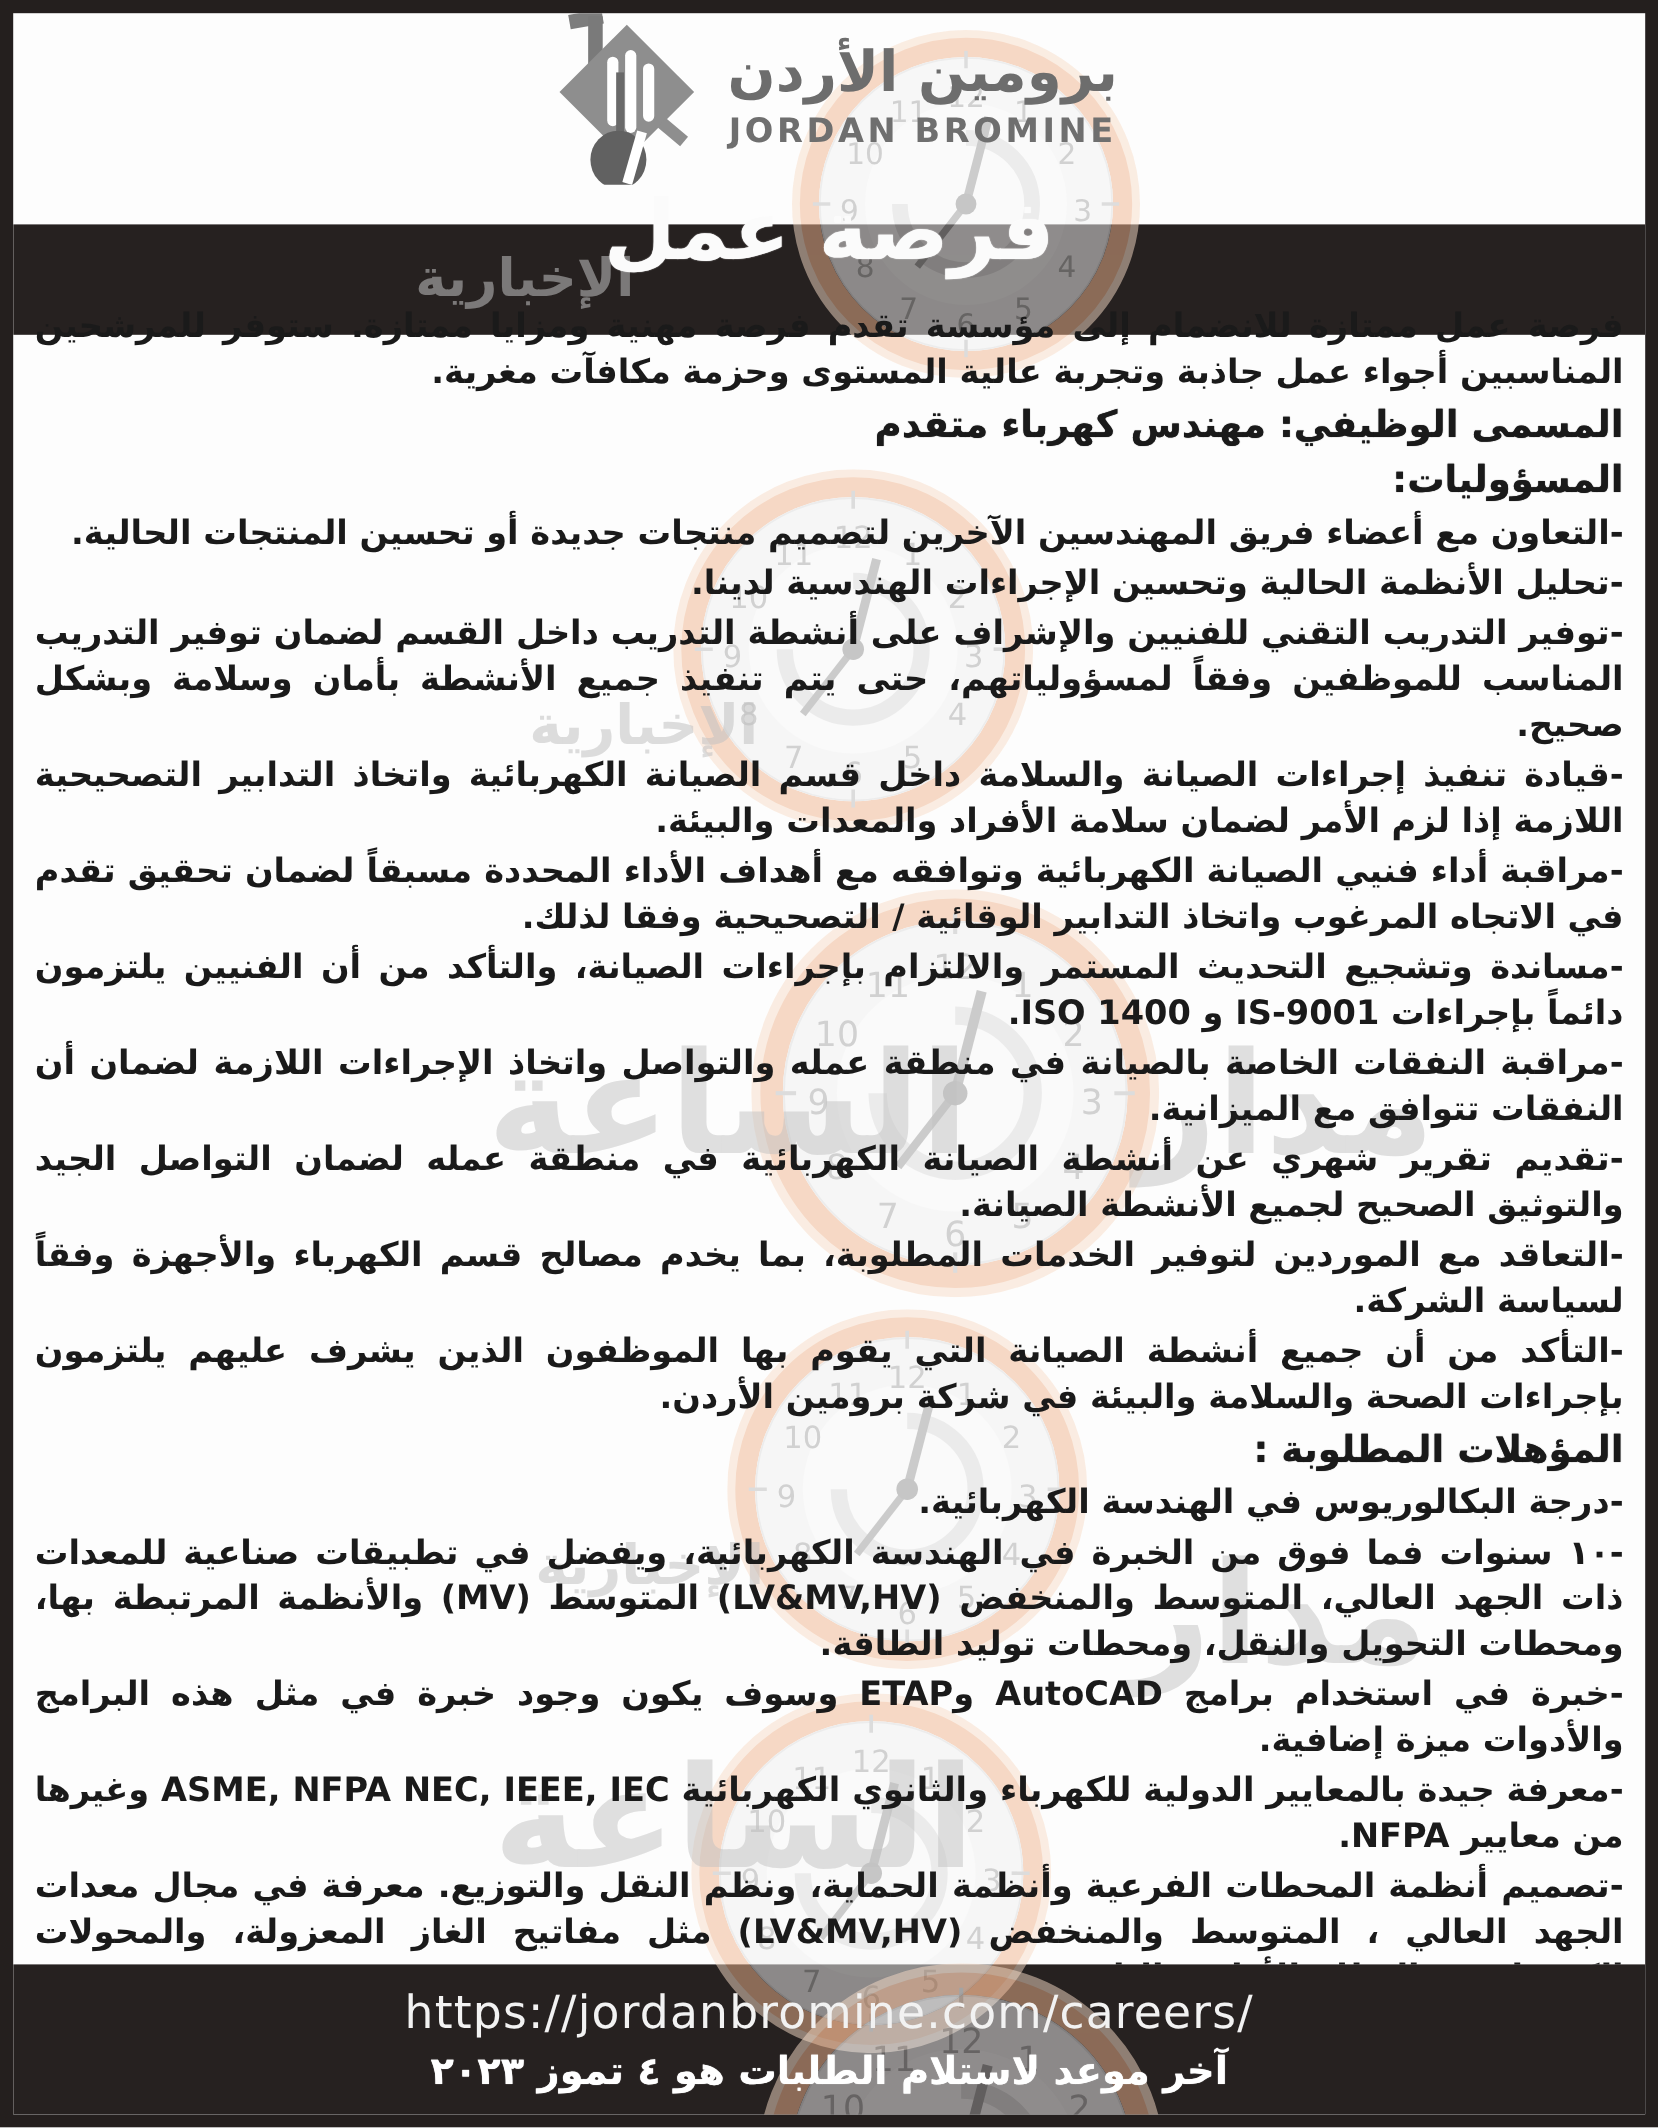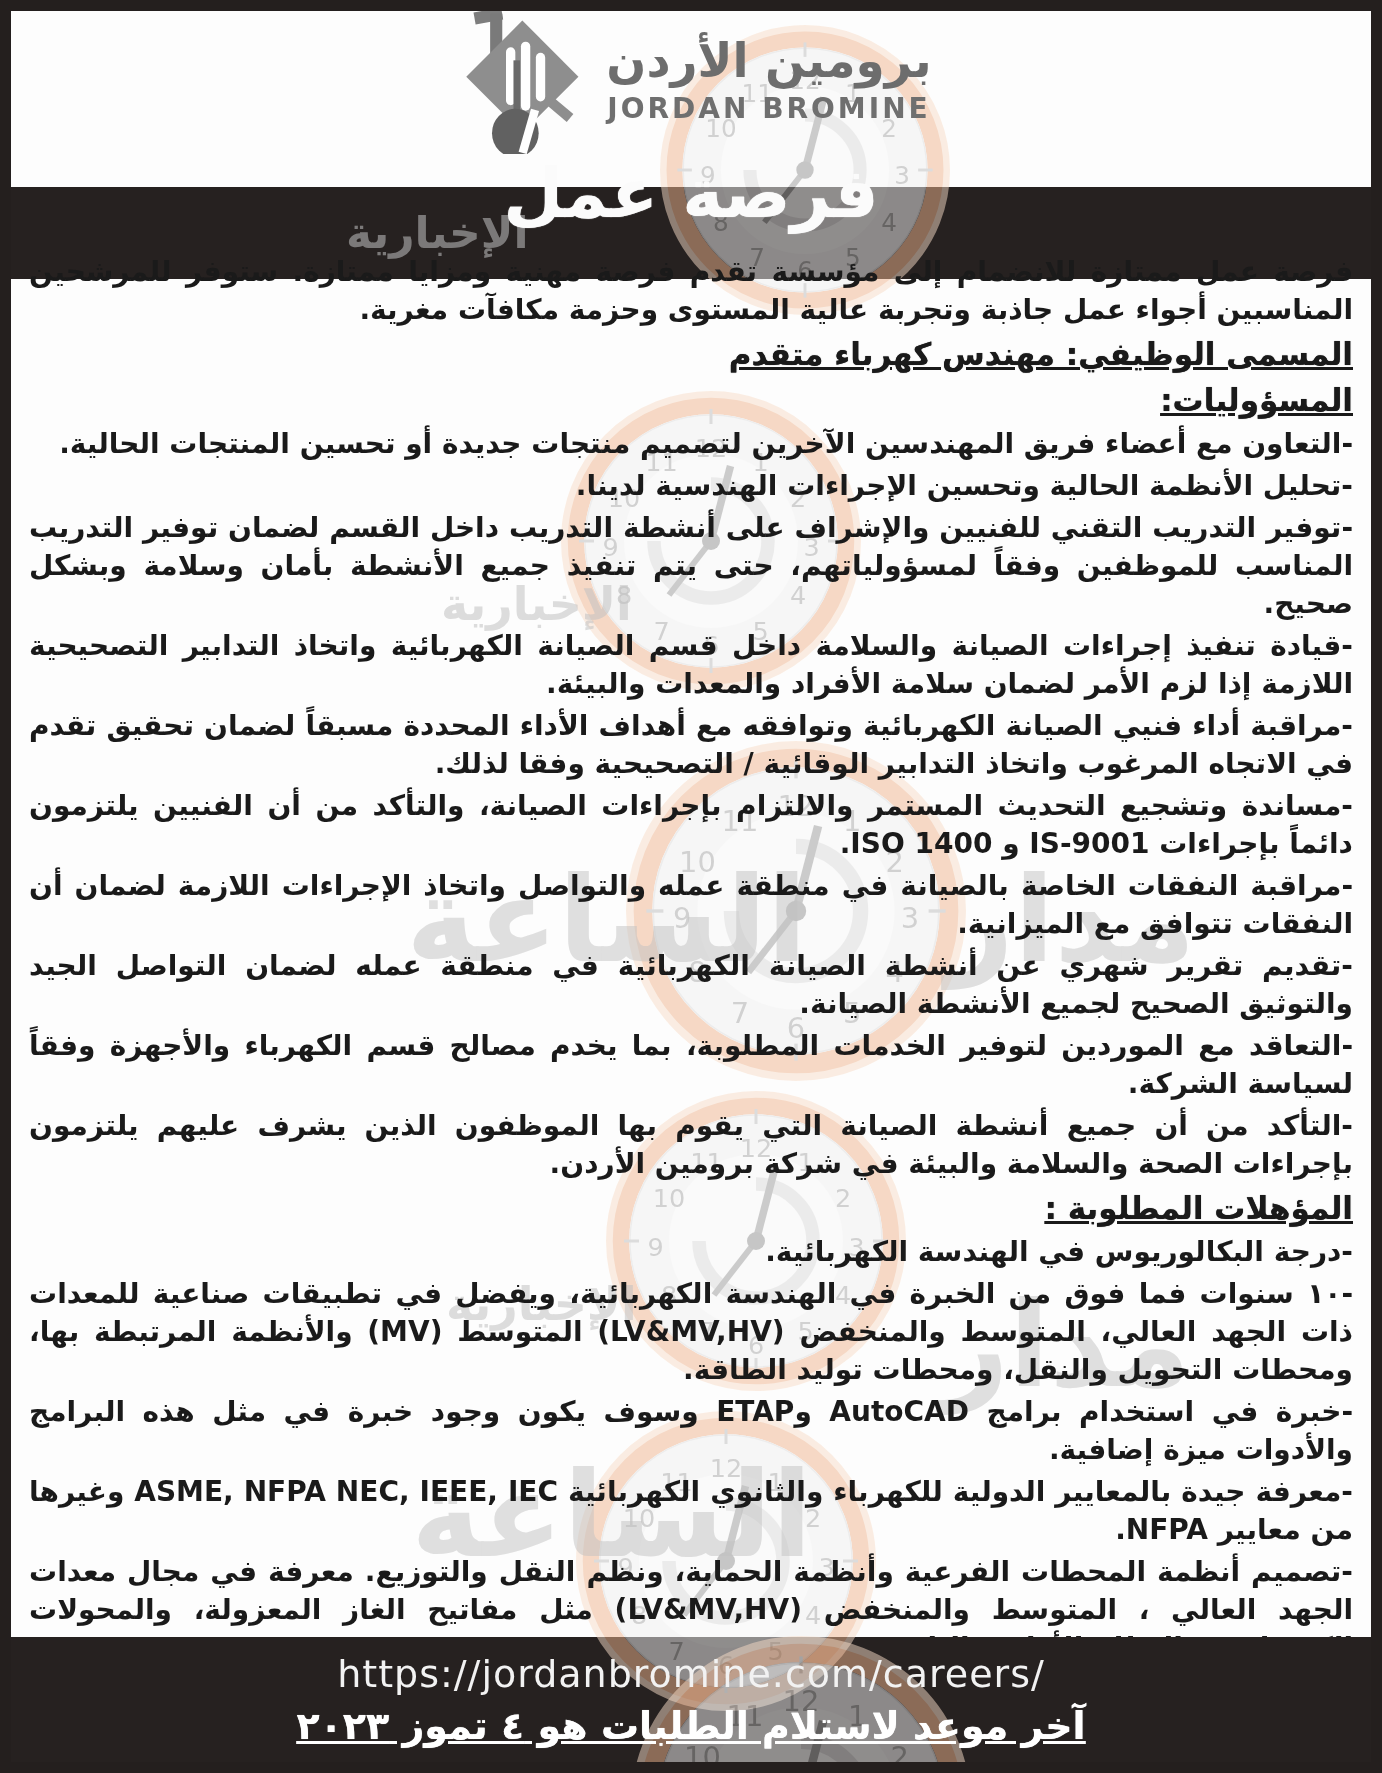--- a/index.html
+++ b/index.html
@@ -28,24 +28,24 @@
   .logo-row{display:flex;align-items:center;gap:16px;}
   .logo-mark{width:140px;height:150px;}
   .logo-text{display:flex;flex-direction:column;align-items:center;}
   .logo-ar{font-size:47px;font-weight:bold;color:#6d6d6d;direction:rtl;}
   .logo-en{font-size:28px;font-weight:bold;color:#6f6f6f;letter-spacing:3px;margin-top:4px;}
   .title-band{height:92px;display:flex;align-items:center;justify-content:center;}
   .title-band .title{color:#fbfbfb;font-size:69px;font-weight:bold;direction:rtl;
     text-shadow:0 0 1px #fff;}
   .body-area{flex:1;padding:14px 18px 0;direction:rtl;text-align:justify;color:#1a1a1a;overflow:hidden;}
   p.para{margin:0 0 4px;font-size:28px;font-weight:bold;line-height:38px;}
-  p.para.heading{font-size:31px;line-height:42px;margin:2px 0 4px;text-shadow:0 0 .7px #1a1a1a;text-decoration:underline;}
+  p.para.heading{font-size:31px;line-height:42px;margin:2px 0 4px;text-shadow:0 0 .7px #1a1a1a;}
   .footer{height:125px;display:flex;flex-direction:column;align-items:center;justify-content:center;gap:8px;}
   .footer-url{color:#f2f2f2;font-size:38px;letter-spacing:1px;text-align:right;}
-  .footer-deadline{color:#ffffff;font-size:38px;font-weight:bold;direction:rtl;text-shadow:0 0 .7px #fff;text-decoration:underline;}
+  .footer-deadline{color:#ffffff;font-size:32px;font-weight:bold;direction:rtl;text-shadow:0 0 .7px #fff;}
   .hidden-defs{position:absolute;width:0;height:0;}
 </style>
 </head>
 <body>
 
 <svg class="hidden-defs" aria-hidden="true">
   <defs>
     <g id="wmclock" font-family="DejaVu Sans, sans-serif">
       <circle cx="100" cy="100" r="97" fill="none" stroke="#f8ddc8" stroke-width="6"></circle>
       <circle cx="100" cy="100" r="90" fill="none" stroke="#f0b48e" stroke-width="11"></circle>

